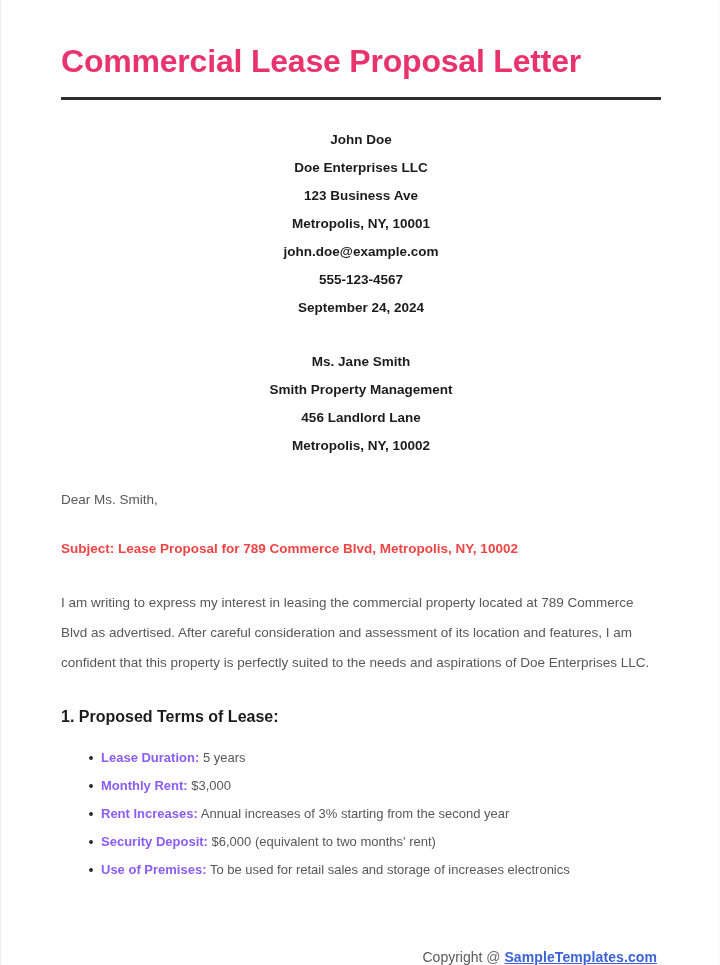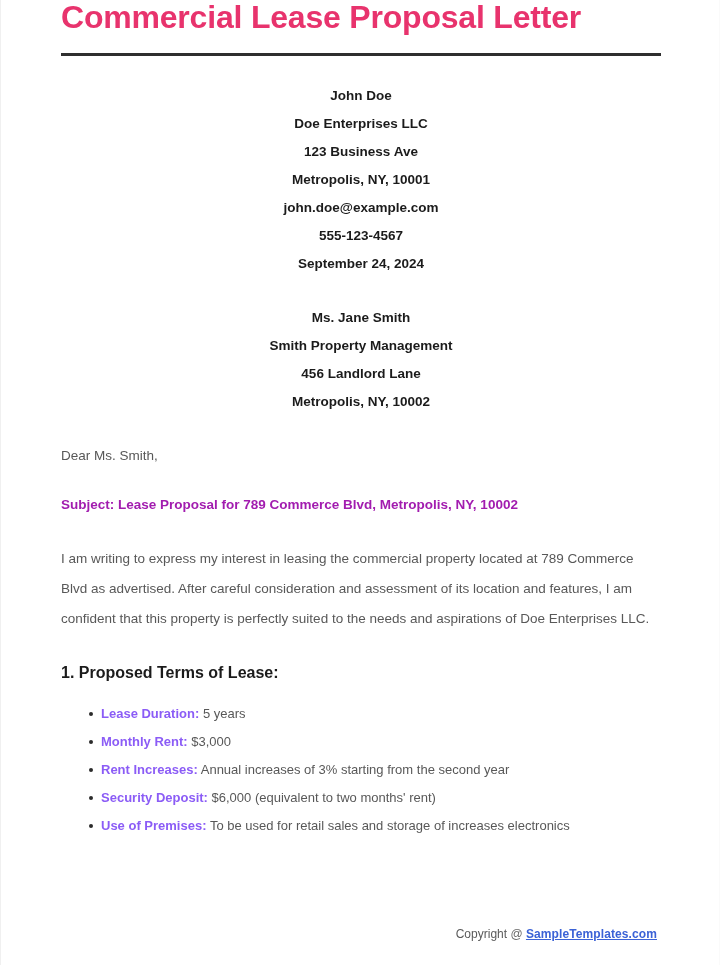--- a/index.html
+++ b/index.html
@@ -28,20 +28,21 @@
   }
 
   
   .title {
     font-size: 32px;
     font-weight: bold;
     color: #e8336d;
     letter-spacing: -0.2px;
     line-height: 1.1;
     margin: 0;
+    padding-top: 44px;
     white-space: nowrap;
   }
   .title-rule {
     margin-top: 18px;
     height: 3px;
     background: #2f2f2f;
     width: 600px;
   }
 
   
@@ -66,21 +67,21 @@
     font-size: 13.5px;
     color: #585858;
     line-height: 28px;
   }
 
   
   .subject {
     margin-top: 22px;
     font-size: 13.5px;
     font-weight: bold;
-    color: #a21caf;
+    color: #ef4444;
     line-height: 26px;
   }
 
   
   .body-para {
     margin-top: 26px;
     font-size: 13.5px;
     color: #585858;
     line-height: 30px;
     width: 590px;
@@ -124,22 +125,22 @@
     color: #8b5cf6;
   }
   .terms-item .term-value {
     color: #585858;
   }
 
   
   .footer {
     position: absolute;
     right: 62px;
-    bottom: 24px;
-    font-size: 12px;
+    bottom: 0;
+    font-size: 14px;
     color: #5a5a5a;
     white-space: nowrap;
   }
   .footer .brand-link {
     color: #3b62d6;
     text-decoration: underline;
     font-weight: bold;
     letter-spacing: 0.1px;
   }
   .footer .at-sign {

